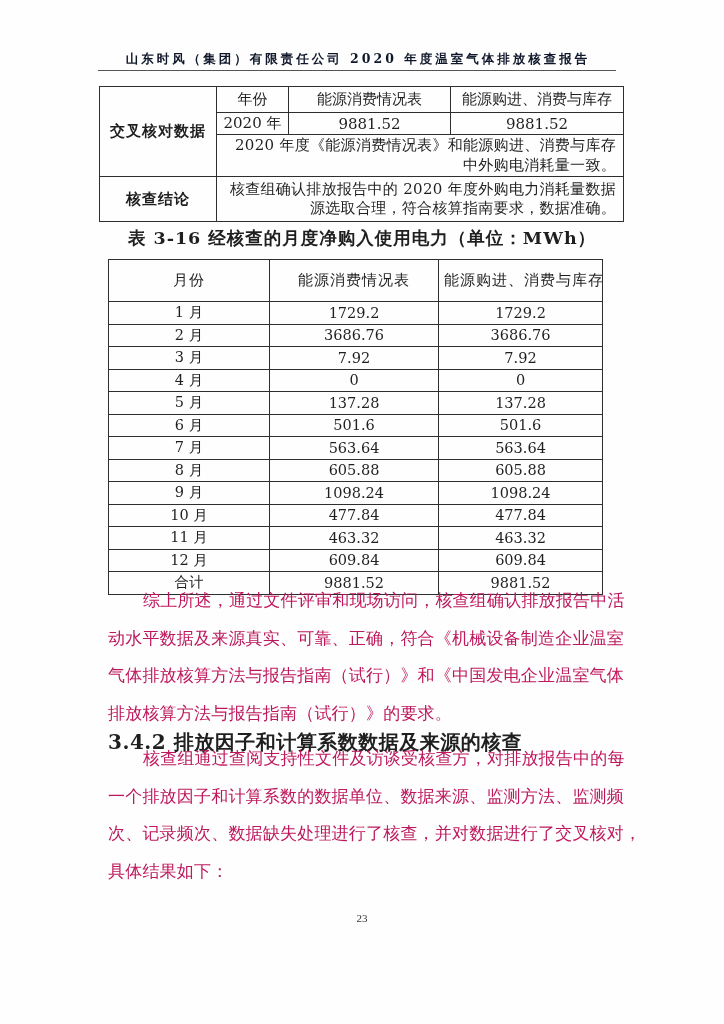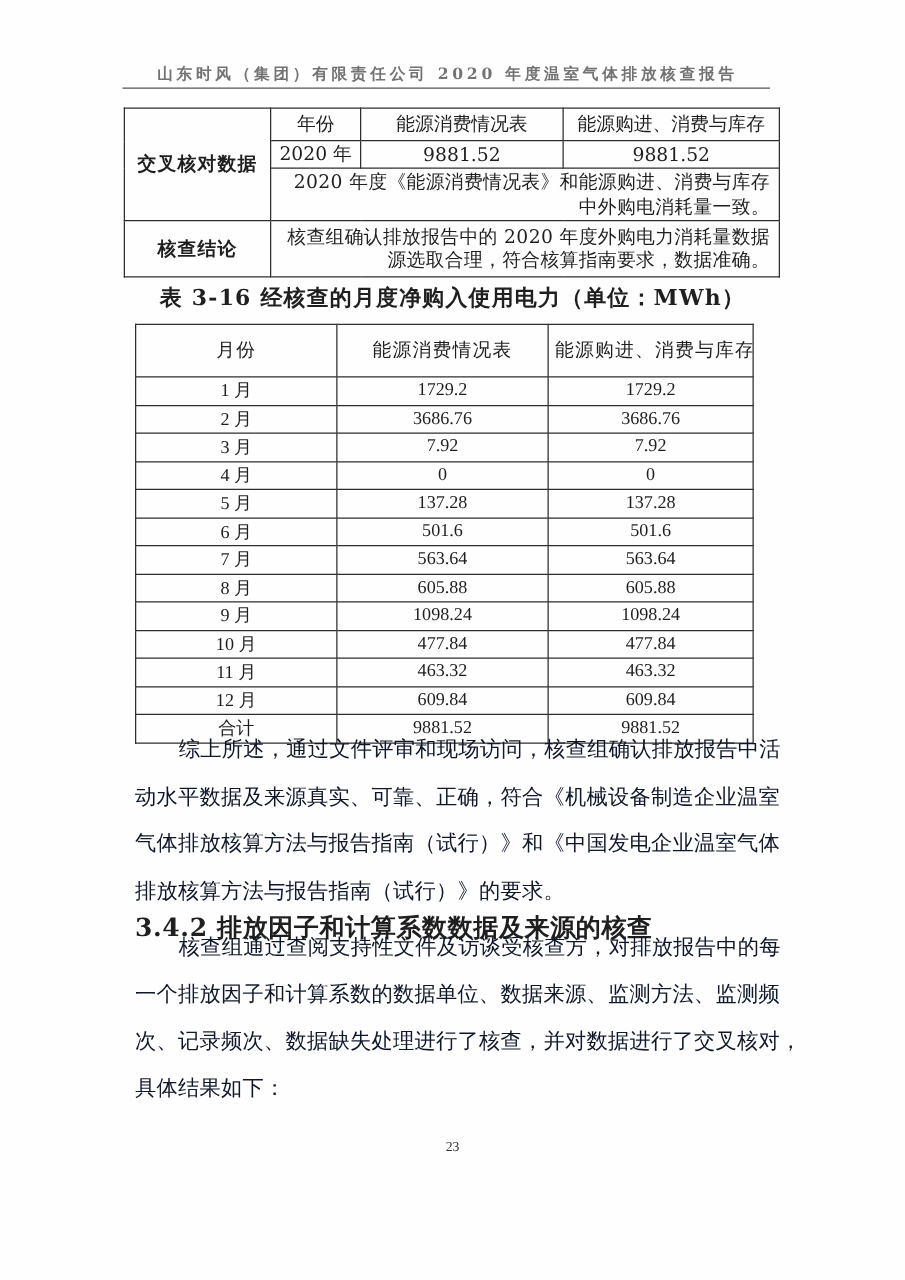--- a/index.html
+++ b/index.html
@@ -16,21 +16,21 @@
     overflow:hidden;
   }
 
   
   .doc-header {
     position:absolute; top:51px; left:98px; width:520px;
     text-align:center;
     font-size:12.5px; font-weight:bold;
     letter-spacing:3px;
     white-space:nowrap;
-    color:#737373;
+    color:#0f172a;
   }
   .header-rule {
     position:absolute; top:70px; left:98px; width:518px;
     border-top:1.6px solid #555;
   }
 
   
   table { border-collapse:collapse; table-layout:fixed; }
   td {
     border:1.4px solid #2e2e2e;
@@ -57,28 +57,28 @@
     position:absolute; top:226px; left:98px; width:528px;
     text-align:center;
     font-size:17.5px; font-weight:bold;
     letter-spacing:1px;
     white-space:nowrap;
   }
 
   
   .t2 { position:absolute; top:259px; left:108px; width:494px; }
   .t2 .hrow td { height:41px; font-size:15px; letter-spacing:1px;margin-left:25px; }
-  .t2 .drow td { height:21.5px; font-size:14.5px; padding:0 4px;font-family:Liberation Serif, serif; }
+  .t2 .drow td { height:21.5px; font-size:14.5px; padding:0 4px; }
 
   
   .para {
     position:absolute; left:108px; width:519px;
     font-size:17px; line-height:37.6px;
     letter-spacing:0.2px;
-    color:#0f172a;
+    color:#be185d;
   }
   .para .line { white-space:nowrap; }
   .para .indent { padding-left:35px; }
   .p1 { top:582px; }
   .p2 { top:740px; }
 
   .section-heading {
     position:absolute; top:729px; left:108px; width:519px;
     font-size:20px; font-weight:bold;
     letter-spacing:0.5px;

